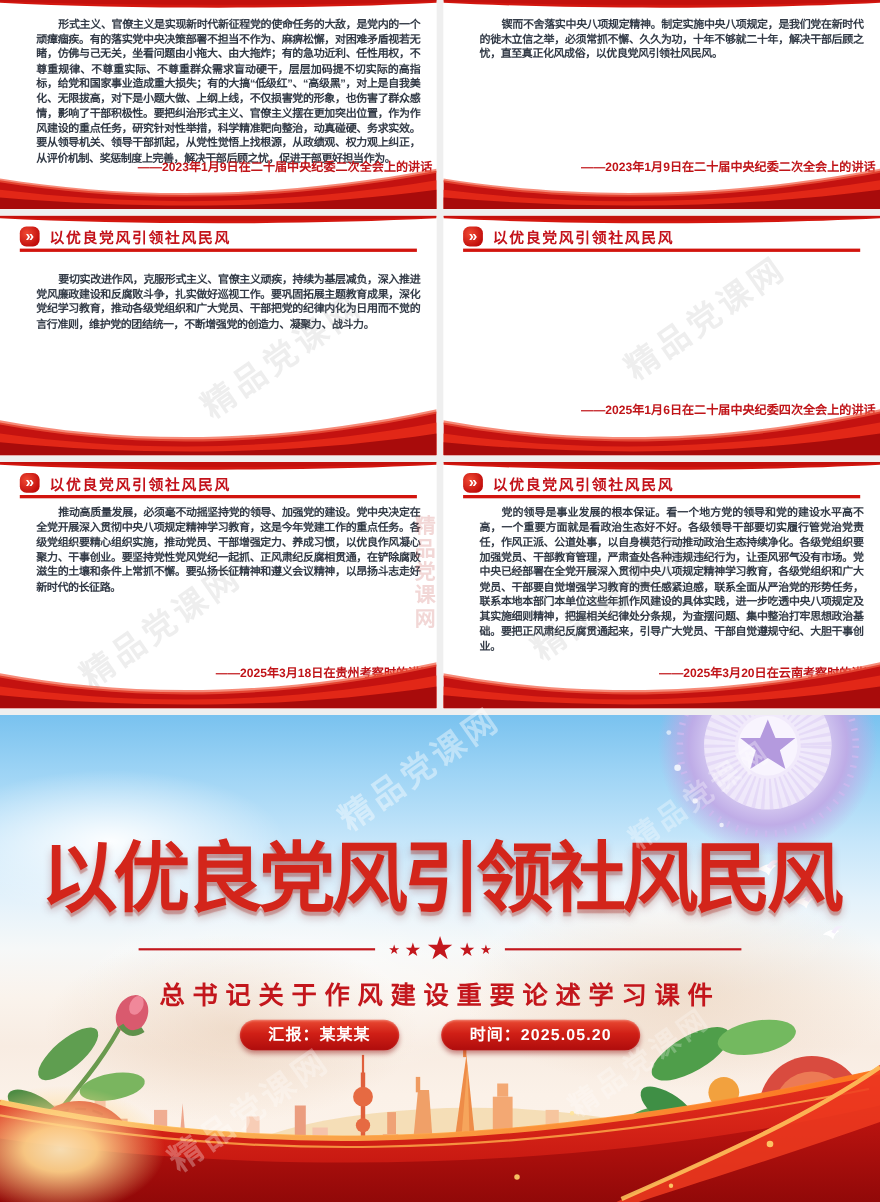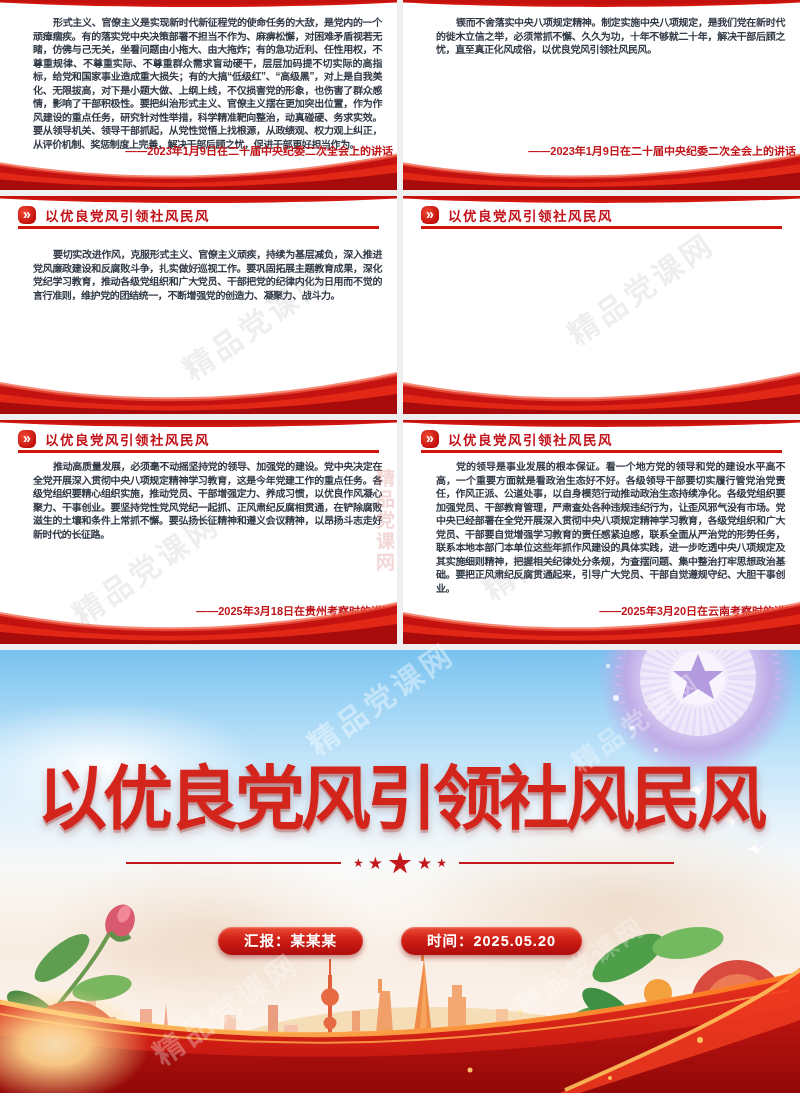--- a/index.html
+++ b/index.html
@@ -154,20 +154,21 @@
   <section class="slide s4">
     <svg class="top-stripe" viewBox="0 0 400 8" preserveAspectRatio="none">
       <path d="M0,0 H400 V2.5 C280,8.5 120,8.5 0,2.5 Z" fill="#d4170f"></path>
       <path d="M0,0 H400 V1.2 C290,5.5 110,5.5 0,1.2 Z" fill="#b70d0b" opacity="0.6"></path>
     </svg>
     <div class="sl-header">
       <span class="chev">»</span>
       <span class="sl-title">以优良党风引领社风民风</span>
     </div>
     <div class="hr-line"></div>
+    <p class="sl-cite">——2025年1月6日在二十届中央纪委四次全会上的讲话</p>
     <svg class="bottom-ribbon" viewBox="0 0 400 46" preserveAspectRatio="none">
       <path d="M0,16 C110,36 240,40 400,6 L400,46 L0,46 Z" fill="#c41210"></path>
       <path d="M0,14 C110,34 240,38 400,4 L400,8 C240,42 110,38 0,18 Z" fill="#f25a40" opacity="0.7"></path>
       <path d="M0,26 C130,44 260,42 400,16 L400,46 L0,46 Z" fill="#e22717"></path>
       <path d="M0,34 C150,48 280,44 400,26 L400,46 L0,46 Z" fill="#a80b0b"></path>
     </svg>
   </section>
 
   <section class="slide s5">
     <svg class="top-stripe" viewBox="0 0 400 8" preserveAspectRatio="none">
@@ -257,20 +258,21 @@
       <span class="div-stars">
         <span class="st st-s">★</span>
         <span class="st st-m">★</span>
         <span class="st st-l">★</span>
         <span class="st st-m">★</span>
         <span class="st st-s">★</span>
       </span>
       <span class="div-line"></span>
     </div>
 
+    <p class="cover-subtitle">总书记关于作风建设重要论述学习课件</p>
 
     <div class="badges">
       <div class="badge">汇报：某某某</div>
       <div class="badge">时间：2025.05.20</div>
     </div>
 
     <svg class="skyline" viewBox="0 0 800 130" preserveAspectRatio="none">
       <ellipse cx="430" cy="130" rx="240" ry="68" fill="#f3d7a6" opacity="0.75"></ellipse>
       <rect x="18" y="78" width="16" height="52" fill="#f6c9ba"></rect>
       <rect x="40" y="60" width="14" height="70" fill="#f1b39e"></rect>

